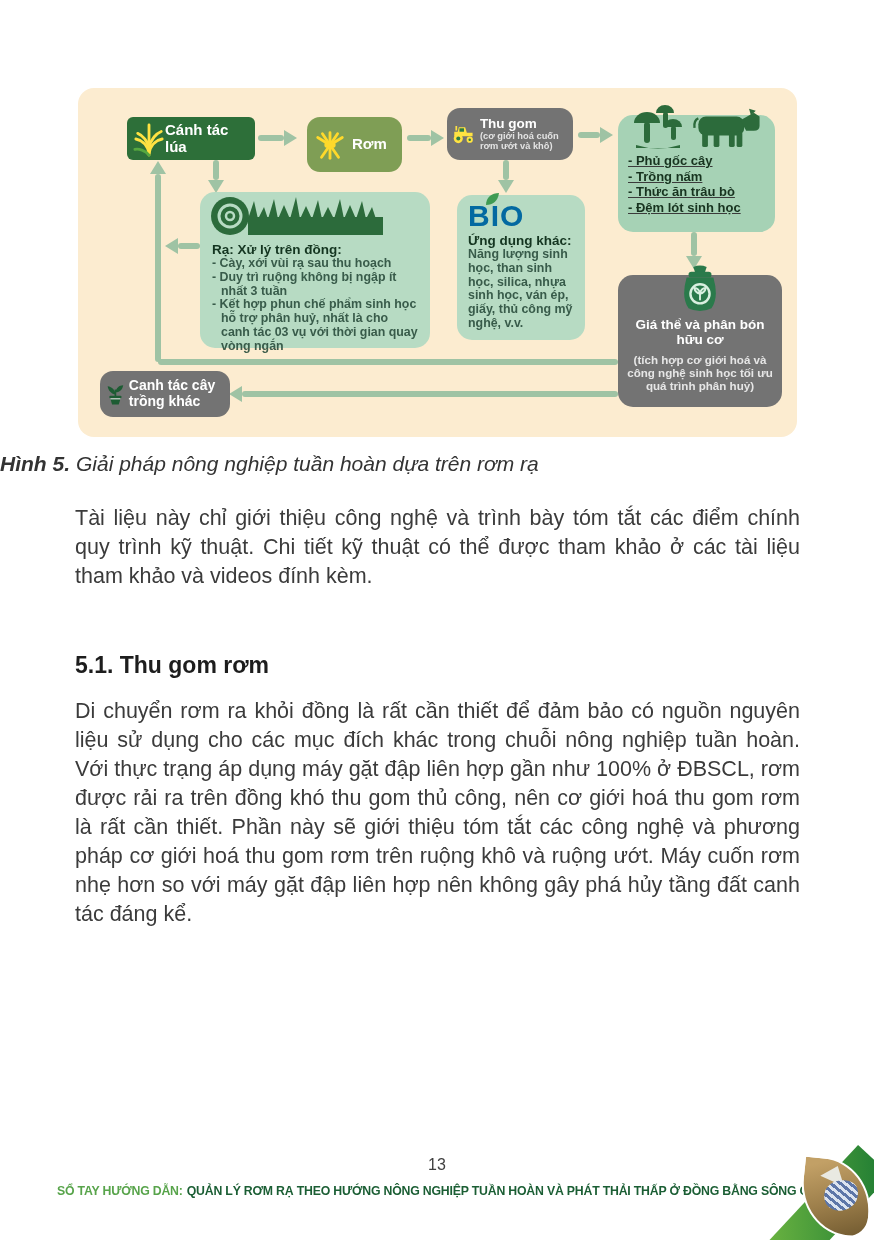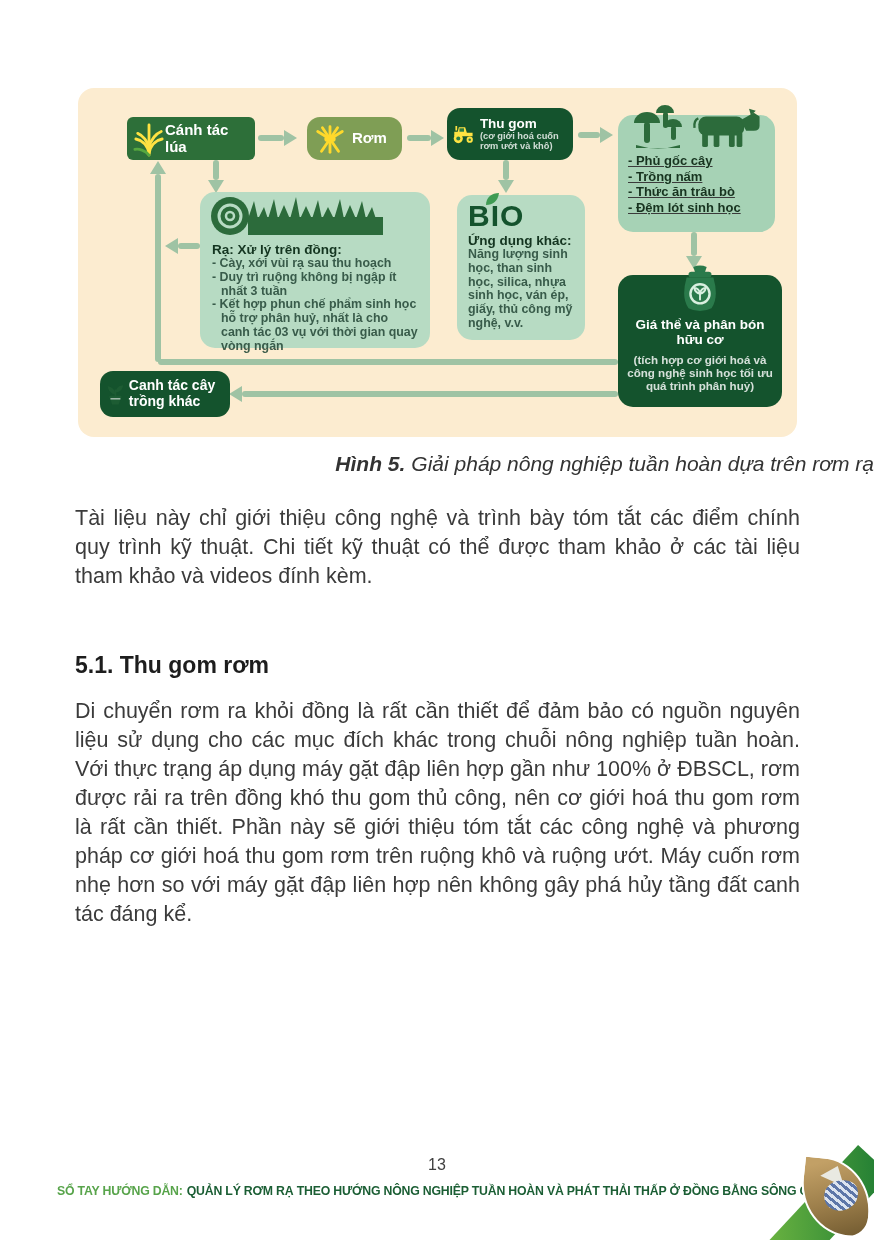--- a/index.html
+++ b/index.html
@@ -6,42 +6,42 @@
   .page{position:relative;width:874px;height:1240px;background:#ffffff;overflow:hidden;
         font-family:"Liberation Sans",sans-serif;color:#3b3b3b;}
 
   
   .figure-panel{position:absolute;left:78px;top:88px;width:719px;height:349px;
                 background:#fcecd0;border-radius:16px;}
   .node{position:absolute;box-sizing:border-box;}
   .rounded{border-radius:13px;}
   .dark-green{background:#2d6f39;border-radius:6px;}
   .olive{background:#7f9e55;}
-  .bright{background:#14532d;}
+  .bright{background:#737373;}
   .pale{background:#b7dbc3;}
   .pale2{background:#a6d2b5;text-decoration:underline;}
   .node-label{color:#ffffff;font-weight:bold;font-size:15px;line-height:1.12;}
 
   .n-lua{left:49px;top:29px;width:128px;height:43px;display:flex;align-items:center;padding:0 6px;}
-  .n-rom{left:229px;top:29px;width:95px;height:43px;display:flex;align-items:center;padding:0 6px;gap:5px;}
+  .n-rom{left:229px;top:29px;width:95px;height:55px;display:flex;align-items:center;padding:0 6px;gap:5px;}
   .n-thugom{left:369px;top:20px;width:126px;height:52px;display:flex;align-items:center;padding:2px 5px;gap:5px;}
   .thugom-title{color:#fff;font-weight:bold;font-size:13.5px;line-height:1.05;}
   .thugom-sub{color:rgba(255,255,255,0.8);font-size:9.3px;line-height:1.1;font-weight:bold;}
 
   .n-animals{left:540px;top:27px;width:157px;height:117px;border-radius:15px;padding:0 10px;}
   .animal-icons{display:flex;align-items:flex-end;gap:7px;margin:-12px 0 4px 4px;}
   .b-line{font-size:13px;font-weight:bold;color:#17331f;line-height:15.5px;}
 
   .n-ra{left:122px;top:104px;width:230px;height:156px;border-radius:15px;padding:0 12px;}
   .ra-icon-row{margin:-2px 0 2px -4px;}
   .box-title{font-size:13.5px;font-weight:bold;color:#143520;line-height:15px;}
   .b-item{font-size:12.4px;color:#2e5140;line-height:13.8px;padding-left:9px;text-indent:-9px;font-weight:bold;opacity:.92;}
 
   .n-bio{left:379px;top:107px;width:128px;height:145px;border-radius:15px;padding:4px 11px 0 11px;}
-  .bio-logo{position:relative;display:inline-block;font-size:30px;font-weight:bold;color:#14532d;line-height:34px;letter-spacing:1px;}
+  .bio-logo{position:relative;display:inline-block;font-size:30px;font-weight:bold;color:#0369a1;line-height:34px;letter-spacing:1px;}
   .bio-leaf{position:absolute;left:16px;top:-7px;}
 
   .n-giathe{left:540px;top:187px;width:164px;height:132px;border-radius:15px;text-align:center;padding:0 8px;}
   .giathe-icon{margin-top:-10px;}
   .giathe-title{color:#fff;font-weight:bold;font-size:13.5px;line-height:15px;}
   .giathe-sub{color:rgba(255,255,255,0.82);font-size:11.6px;line-height:13px;font-weight:bold;margin-top:6px;}
 
   .n-khac{left:22px;top:283px;width:130px;height:46px;display:flex;align-items:center;padding:12px 6px;gap:4px;}
   .n-khac .node-label{font-size:14px;}
 
@@ -49,21 +49,21 @@
   .ar{position:absolute;background:#9fc3a4;}
   .h{height:6px;border-radius:3px;}
   .v{width:6px;border-radius:3px;}
   .tri{position:absolute;width:0;height:0;}
   .t-right{border-top:8px solid transparent;border-bottom:8px solid transparent;border-left:13px solid #9fc3a4;}
   .t-left{border-top:8px solid transparent;border-bottom:8px solid transparent;border-right:13px solid #9fc3a4;}
   .t-down{border-left:8px solid transparent;border-right:8px solid transparent;border-top:13px solid #9fc3a4;}
   .t-up{border-left:8px solid transparent;border-right:8px solid transparent;border-bottom:13px solid #9fc3a4;}
 
   
-  .caption{position:absolute;left:0;top:452px;width:874px;text-align:right;font-size:21px;font-style:italic;color:#333;}
+  .caption{position:absolute;left:0;top:452px;width:874px;text-align:left;font-size:21px;font-style:italic;color:#333;}
   .caption .cap-label{font-weight:bold;margin-right:6px;}
   .para{position:absolute;left:75px;width:725px;font-size:21.5px;line-height:29px;
         text-align:justify;color:#3b3b3b;margin:0;}
   .p1{top:504px;}
   .section-h{position:absolute;left:75px;top:652px;font-size:23px;font-weight:bold;color:#1d1d1d;margin:0;}
   .p2{top:697px;}
 
   
   .page-number{position:absolute;left:0;top:1156px;width:874px;text-align:center;font-size:16px;color:#3f3f3f;}
   .footer-line{position:absolute;left:57px;top:1184px;white-space:nowrap;font-size:12.3px;font-weight:bold;letter-spacing:-0.2px;}

